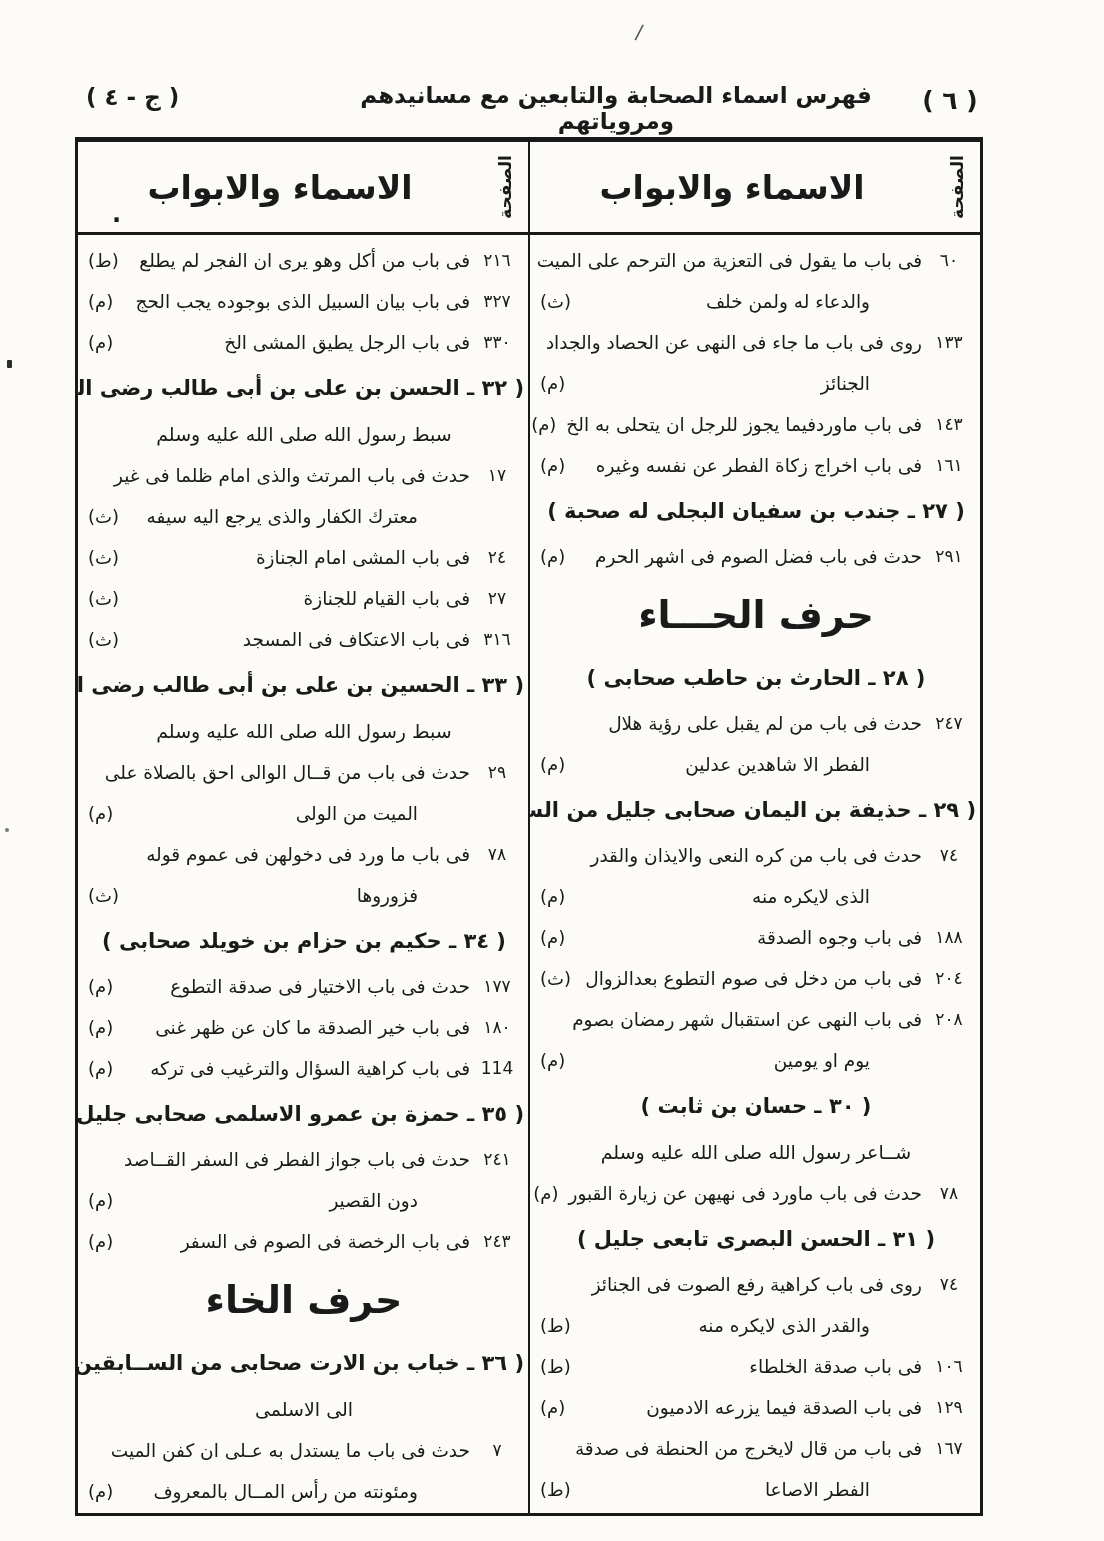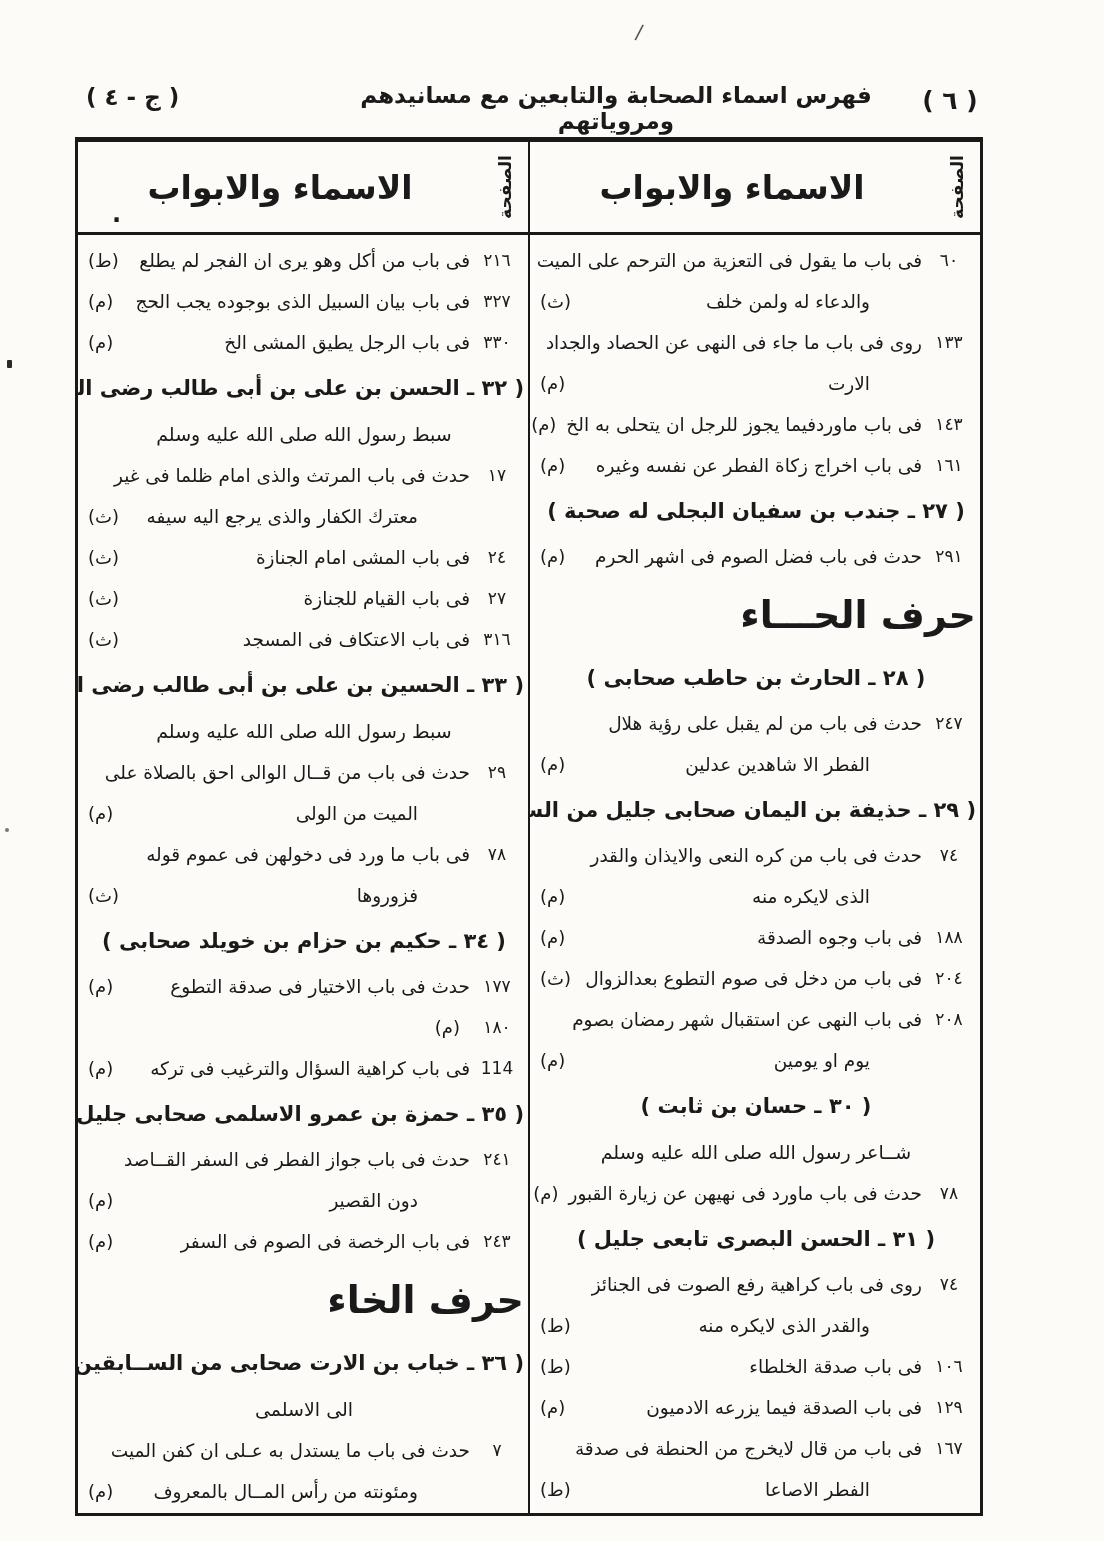--- a/index.html
+++ b/index.html
@@ -44,21 +44,21 @@
 
   
   .row{direction:rtl;}
   .row.entry{display:flex;}
   .entry .pg{flex:0 0 54px;font-size:17px;text-align:center;line-height:41px;}
   .entry .txt{flex:1 1 auto;min-width:0;padding-left:4px;}
   .entry .line{display:flex;justify-content:space-between;align-items:baseline;height:41px;line-height:41px;font-size:18.5px;white-space:nowrap;}
   .entry .line.cont{padding-right:52px;}
   .entry .tag{font-size:18px;padding-right:10px;}
   .row.section{height:50px;line-height:50px;text-align:center;font-size:21px;font-weight:bold;white-space:nowrap;}
-  .row.letter{height:76px;line-height:76px;font-size:38px;font-weight:bold;}
+  .row.letter{height:76px;line-height:76px;text-align:center;font-size:38px;font-weight:bold;}
   .row.subline{height:42px;line-height:42px;text-align:center;font-size:19px;}
 </style>
 </head>
 <body>
 
 <span class="stray-slash">/</span>
 <span class="speck1"></span>
 <span class="speck2"></span>
 
 <div class="page-number">( ٦ )</div>
@@ -87,21 +87,21 @@
             </div>
           </div>
         </div>
         <div class="row entry">
           <div class="pg">١٣٣</div>
           <div class="txt">
             <div class="line">
               <span class="t">روى فى باب ما جاء فى النهى عن الحصاد والجداد</span>
             </div>
             <div class="line cont">
-              <span class="t">الارت</span>
+              <span class="t">الجنائز</span>
               <span class="tag">(م)</span>
             </div>
           </div>
         </div>
         <div class="row entry">
           <div class="pg">١٤٣</div>
           <div class="txt">
             <div class="line">
               <span class="t">فى باب ماوردفيما يجوز للرجل ان يتحلى به الخ</span>
               <span class="tag">(م)</span>
@@ -351,20 +351,21 @@
             <div class="line">
               <span class="t">حدث فى باب الاختيار فى صدقة التطوع</span>
               <span class="tag">(م)</span>
             </div>
           </div>
         </div>
         <div class="row entry">
           <div class="pg">١٨٠</div>
           <div class="txt">
             <div class="line">
+              <span class="t">فى باب خير الصدقة ما كان عن ظهر غنى</span>
               <span class="tag">(م)</span>
             </div>
           </div>
         </div>
         <div class="row entry">
           <div class="pg">114</div>
           <div class="txt">
             <div class="line">
               <span class="t">فى باب كراهية السؤال والترغيب فى تركه</span>
               <span class="tag">(م)</span>

